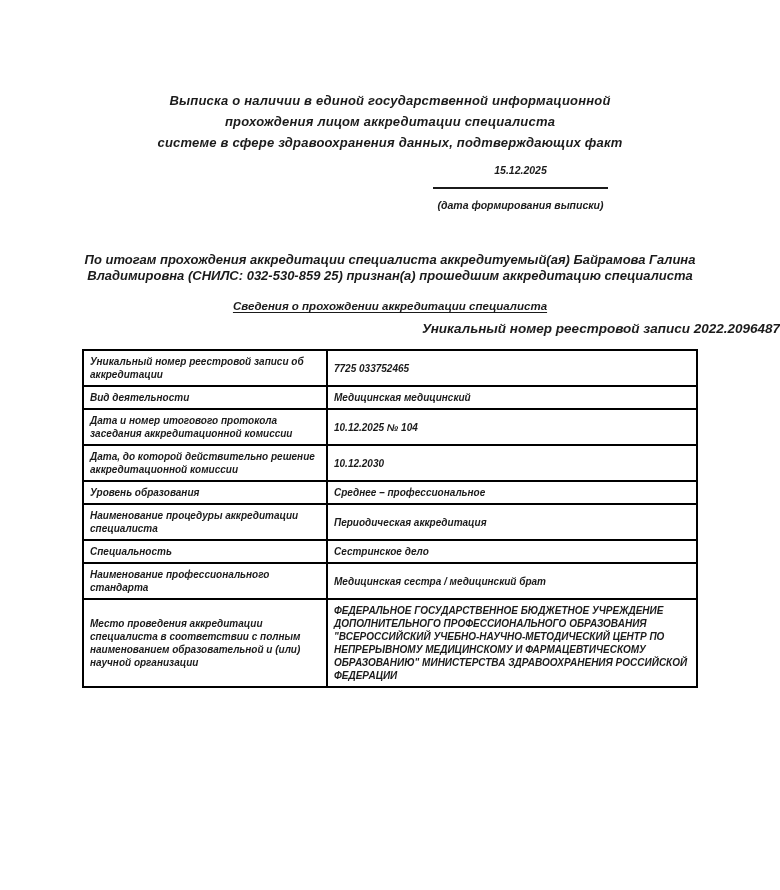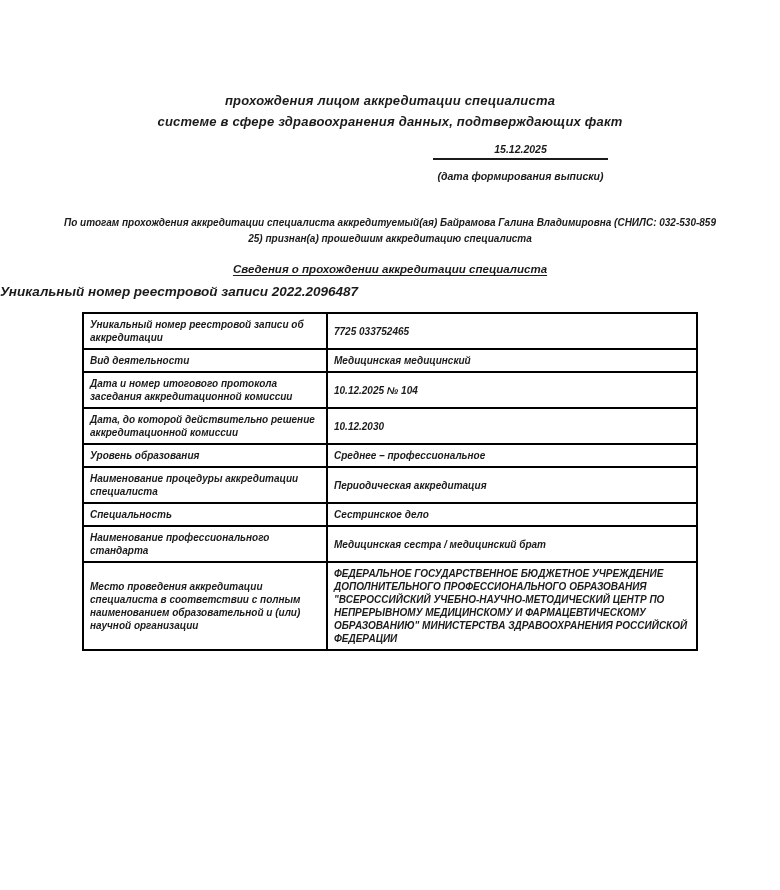--- a/index.html
+++ b/index.html
@@ -28,43 +28,43 @@
   }
   .date-block {
     width: 175px;
     margin: 11px 172px 0 auto;
     text-align: center;
     font-size: 10.5px;
     line-height: 13px;
   }
   .date-value {
     border-bottom: 2px solid #1b1b1b;
-    padding-bottom: 2px;
+    padding-bottom: 10px;
   }
   .date-caption {
     padding-top: 10px;
     white-space: nowrap;
   }
   .intro {
     width: 655px;
-    margin: 32px auto 0;
+    margin: 40px auto 0;
     text-align: center;
-    font-size: 10px;
+    font-size: 13px;
     line-height: 15.5px;
   }
   .section-heading {
     margin-top: 17px;
     text-align: center;
     font-size: 11.5px;
     text-decoration: underline;
     text-underline-offset: 2px;
   }
   .registry-heading {
     margin-top: 9px;
-    text-align: left;
+    text-align: right;
     font-size: 13.5px;
   }
   table.details {
     width: 602px;
     margin: 13px auto 0;
     border-collapse: collapse;
     table-layout: fixed;
   }
   table.details td {
     border: 2px solid #000000;
@@ -81,20 +81,21 @@
     width: 354px;
     margin-left: 22px;
   }
 </style>
 </head>
 <body>
 
 <div class="doc">
 
   <div class="title">
+    <div>Выписка о наличии в единой государственной информационной</div>
     <div>прохождения лицом аккредитации специалиста</div>
     <div>системе в сфере здравоохранения данных, подтверждающих факт</div>
   </div>
 
   <div class="date-block">
     <div class="date-value">15.12.2025</div>
     <div class="date-caption">(дата формирования выписки)</div>
   </div>
 
   <p class="intro">По итогам прохождения аккредитации специалиста аккредитуемый(ая) Байрамова Галина Владимировна (СНИЛС: 032-530-859 25) признан(а) прошедшим аккредитацию специалиста</p>

